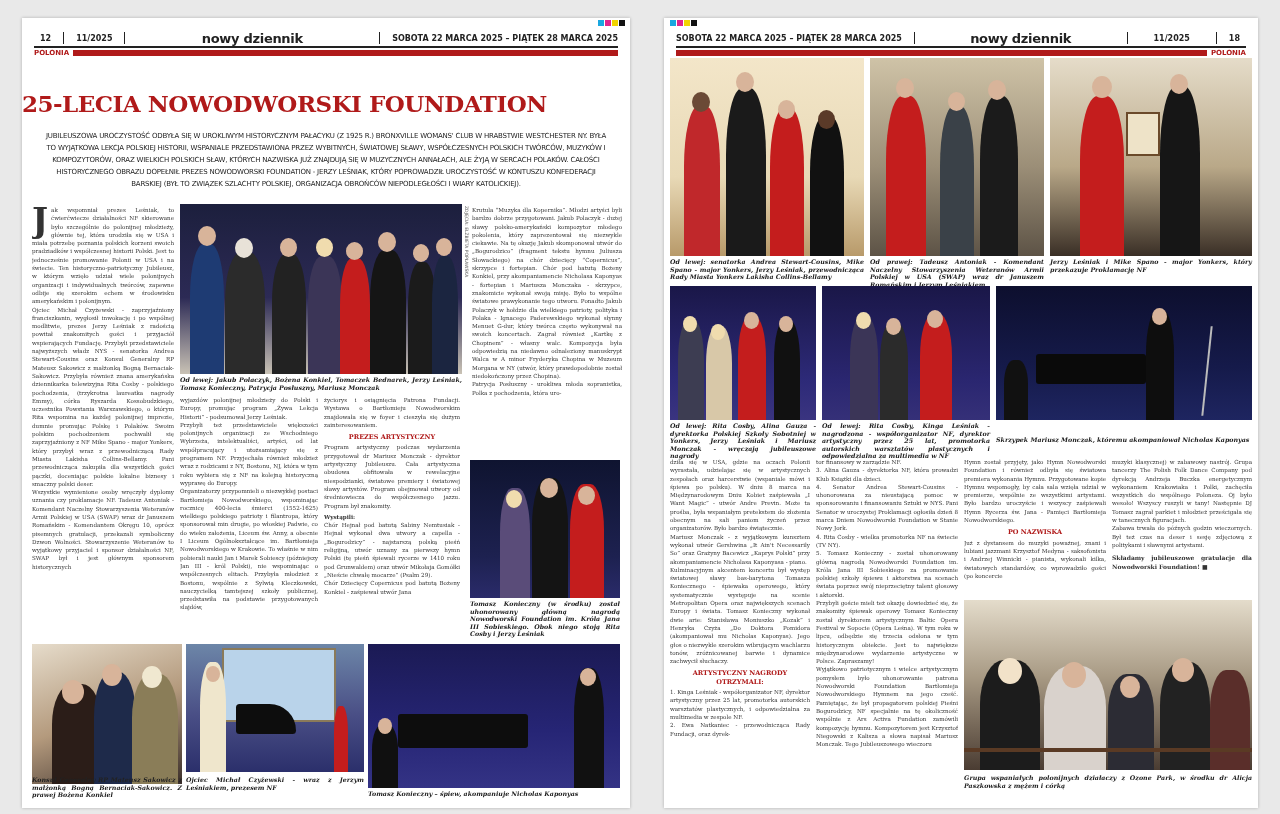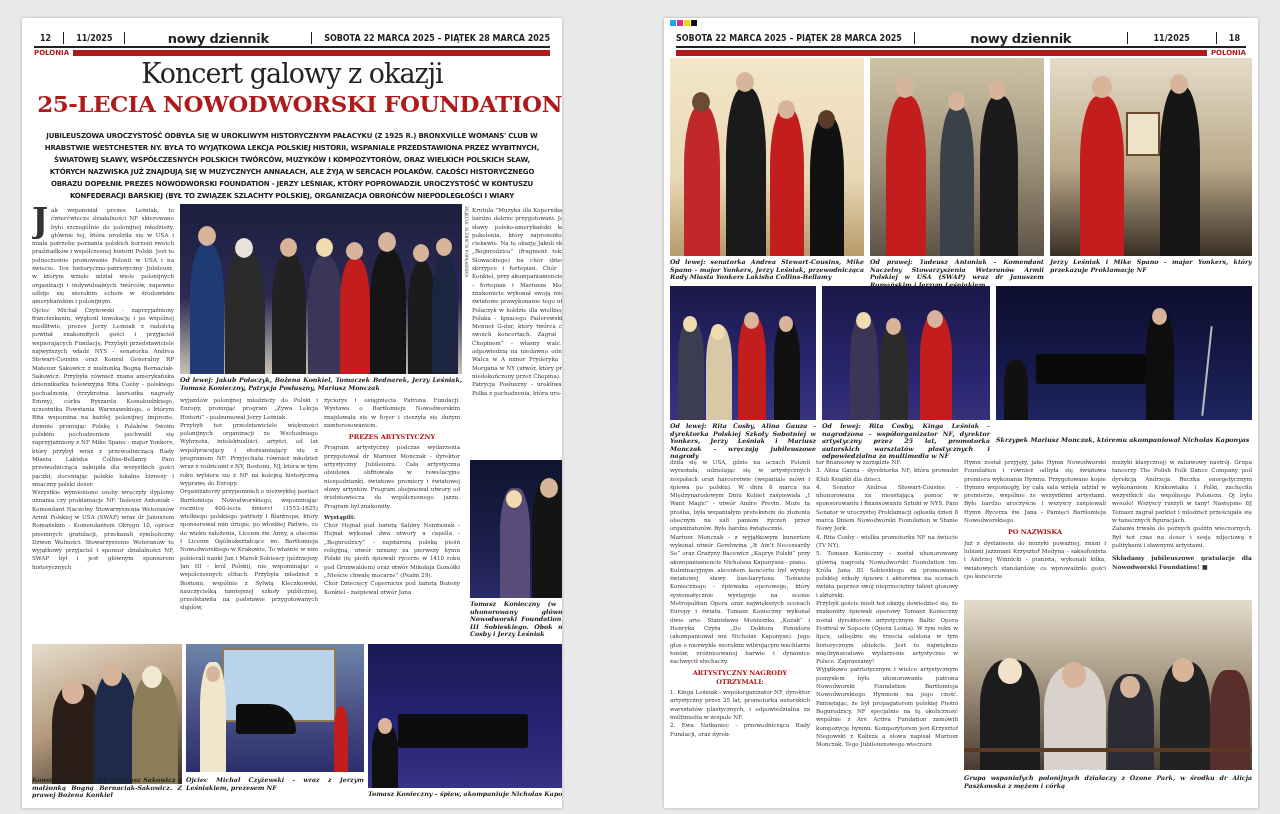--- a/index.html
+++ b/index.html
@@ -1,31 +1,31 @@
 <!DOCTYPE html>
 <html><head>
 <meta charset="utf-8">
 <style>
   html,body{margin:0;padding:0;}
   body{width:1280px;height:814px;background:#e9e9e9;position:relative;overflow:hidden;font-family:"DejaVu Serif",serif;color:#222;}
   .page{position:absolute;top:18px;background:#fff;box-shadow:0 0 3px rgba(0,0,0,.25);overflow:hidden;}
-  #left{left:22px;width:540px;height:790px;}
+  #left{left:22px;width:608px;height:790px;}
   #right{left:664px;width:594px;height:790px;}
   .reg{position:absolute;top:2px;display:flex;gap:1px;}
   .reg span{width:6px;height:6px;display:block;}
   .hdr{position:absolute;left:12px;right:12px;top:12px;height:16px;display:flex;align-items:center;font-family:"DejaVu Sans",sans-serif;font-size:8px;font-weight:bold;border-bottom:2px solid #222;}
   .hdr .sep{width:1px;height:12px;background:#222;margin:0 12px;}
   .hdr .brand{font-size:13px;font-weight:bold;letter-spacing:-0.3px;flex:1;text-align:center;}
   .section{position:absolute;left:12px;right:12px;top:31px;height:8px;display:flex;align-items:center;}
   .section .lbl{font-family:"DejaVu Sans",sans-serif;font-weight:bold;font-size:7px;color:#b01a1a;}
   .section .bar{flex:1;height:6px;background:#b01a1a;}
   .title1{position:absolute;left:0;right:0;top:40px;text-align:center;font-size:27px;color:#222;font-family:"DejaVu Serif",serif;letter-spacing:-1px;}
-  .title2{position:absolute;left:0;right:0;top:72px;text-align:right;font-size:23px;color:#b01a1a;font-weight:bold;font-family:"DejaVu Serif",serif;letter-spacing:-0.5px;}
+  .title2{position:absolute;left:0;right:0;top:72px;text-align:left;font-size:23px;color:#b01a1a;font-weight:bold;font-family:"DejaVu Serif",serif;letter-spacing:-0.5px;}
   .byline{position:absolute;left:0;right:0;top:100px;text-align:center;font-size:7.5px;font-style:italic;font-weight:bold;}
-  .lead{position:absolute;left:22px;right:22px;top:112px;text-align:center;font-family:"DejaVu Sans",sans-serif;font-size:7px;font-weight:bold;line-height:12px;letter-spacing:-0.2px;}
+  .lead{position:absolute;left:22px;right:22px;top:112px;text-align:center;font-family:"DejaVu Sans",sans-serif;font-size:7px;font-weight:normal;line-height:12px;letter-spacing:-0.2px;}
   .col{position:absolute;font-size:5.6px;line-height:8.3px;text-align:justify;color:#333;overflow:hidden;}
   .col p{margin:0;}
   .dropcap{float:left;font-size:34px;line-height:28px;margin:0 3px 0 0;font-weight:bold;}
   .photo{position:absolute;overflow:hidden;}
   .cap{position:absolute;font-size:6.3px;line-height:7.6px;font-style:italic;font-weight:bold;text-align:justify;color:#222;}
   .credit{position:absolute;writing-mode:vertical-rl;font-family:"DejaVu Sans",sans-serif;font-size:4.5px;color:#555;}
   .subhead{color:#b01a1a;font-weight:bold;text-align:center;font-size:6.5px;margin:4px 0 2px;}
   .closing{font-weight:bold;font-size:6px;}
   .person{position:absolute;bottom:0;border-radius:40% 40% 0 0;}
   .head{position:absolute;border-radius:50%;background:#d8b49a;}
@@ -46,21 +46,20 @@
     <span>11/2025</span>
     <span class="sep"></span>
     <span class="brand">nowy dziennik</span>
     <span class="sep"></span>
     <span>SOBOTA 22 MARCA 2025 – PIĄTEK 28 MARCA 2025</span>
   </div>
   <div class="section">
     <span class="lbl" style="margin-right:4px">POLONIA</span>
     <span class="bar"></span>
   </div>
-  <div class="title1">Koncert galowy z okazji</div>
   <div class="title2">25-LECIA NOWODWORSKI FOUNDATION</div>
   <div class="lead">JUBILEUSZOWA UROCZYSTOŚĆ ODBYŁA SIĘ W UROKLIWYM HISTORYCZNYM PAŁACYKU (Z 1925 R.) BRONXVILLE WOMANS' CLUB W HRABSTWIE WESTCHESTER NY. BYŁA TO WYJĄTKOWA LEKCJA POLSKIEJ HISTORII, WSPANIALE PRZEDSTAWIONA PRZEZ WYBITNYCH, ŚWIATOWEJ SŁAWY, WSPÓŁCZESNYCH POLSKICH TWÓRCÓW, MUZYKÓW I KOMPOZYTORÓW, ORAZ WIELKICH POLSKICH SŁAW, KTÓRYCH NAZWISKA JUŻ ZNAJDUJĄ SIĘ W MUZYCZNYCH ANNAŁACH, ALE ŻYJĄ W SERCACH POLAKÓW. CAŁOŚCI HISTORYCZNEGO OBRAZU DOPEŁNIŁ PREZES NOWODWORSKI FOUNDATION - JERZY LEŚNIAK, KTÓRY POPROWADZIŁ UROCZYSTOŚĆ W KONTUSZU KONFEDERACJI BARSKIEJ (BYŁ TO ZWIĄZEK SZLACHTY POLSKIEJ, ORGANIZACJA OBROŃCÓW NIEPODLEGŁOŚCI I WIARY KATOLICKIEJ).</div>
 
   <div class="col" style="left:10px;top:188px;width:142px;height:432px;">
     <span class="dropcap">J</span>
     <p>ak wspomniał prezes Leśniak, to ćwierćwiecze działalności NF skierowane było szczególnie do polonijnej młodzieży, głównie tej, która urodziła się w USA i miała potrzebę poznania polskich korzeni swoich pradziadków i współczesnej historii Polski. Jest to jednocześnie promowanie Polonii w USA i na świecie. Ten historyczno-patriotyczny Jubileusz, w którym wzięło udział wiele polonijnych organizacji i indywidualnych twórców, zapewne odbije się szerokim echem w środowisku amerykańskim i polonijnym.</p>
     <p>Ojciec Michał Czyżewski - zaprzyjaźniony franciszkanin, wygłosił inwokację i po wspólnej modlitwie, prezes Jerzy Leśniak z radością powitał znakomitych gości i przyjaciół wspierających Fundację. Przybyli przedstawiciele najwyższych władz NYS - senatorka Andrea Stewart-Cousins oraz Konsul Generalny RP Mateusz Sakowicz z małżonką Bogną Bernaciak-Sakowicz. Przybyła również znana amerykańska dziennikarka telewizyjna Rita Cosby - polskiego pochodzenia, (trzykrotna laureatka nagrody Emmy), córka Ryszarda Kossobudzkiego, uczestnika Powstania Warszawskiego, o którym Rita wspomina na każdej polonijnej imprezie, dumnie promując Polskę i Polaków. Swoim polskim pochodzeniem pochwalił się zaprzyjaźniony z NF Mike Spano - major Yonkers, który przybył wraz z przewodniczącą Rady Miasta Lakisha Collins-Bellamy. Pani przewodnicząca zakupiła dla wszystkich gości pączki, doceniając polskie lokalne biznesy i smaczny polski deser.</p>
     <p>Wszystkie wymienione osoby wręczyły dyplomy uznania czy proklamacje NF. Tadeusz Antoniak - Komendant Naczelny Stowarzyszenia Weteranów Armii Polskiej w USA (SWAP) wraz dr Januszem Romańskim - Komendantem Okręgu 10, oprócz pisemnych gratulacji, przekazali symboliczny Dzwon Wolności. Stowarzyszenie Weteranów to wyjątkowy przyjaciel i sponsor działalności NF, SWAP był i jest głównym sponsorem historycznych</p>
   </div>
 

